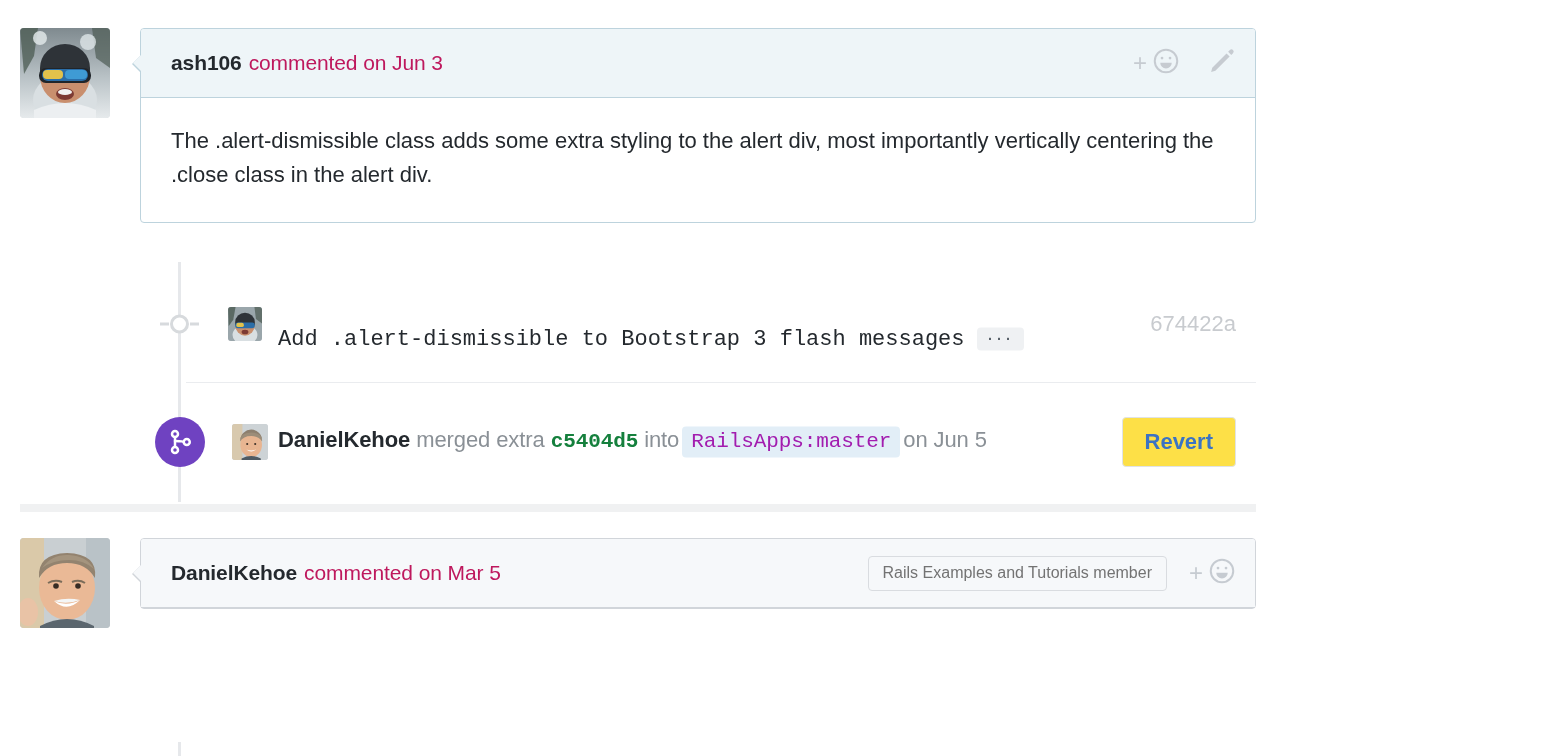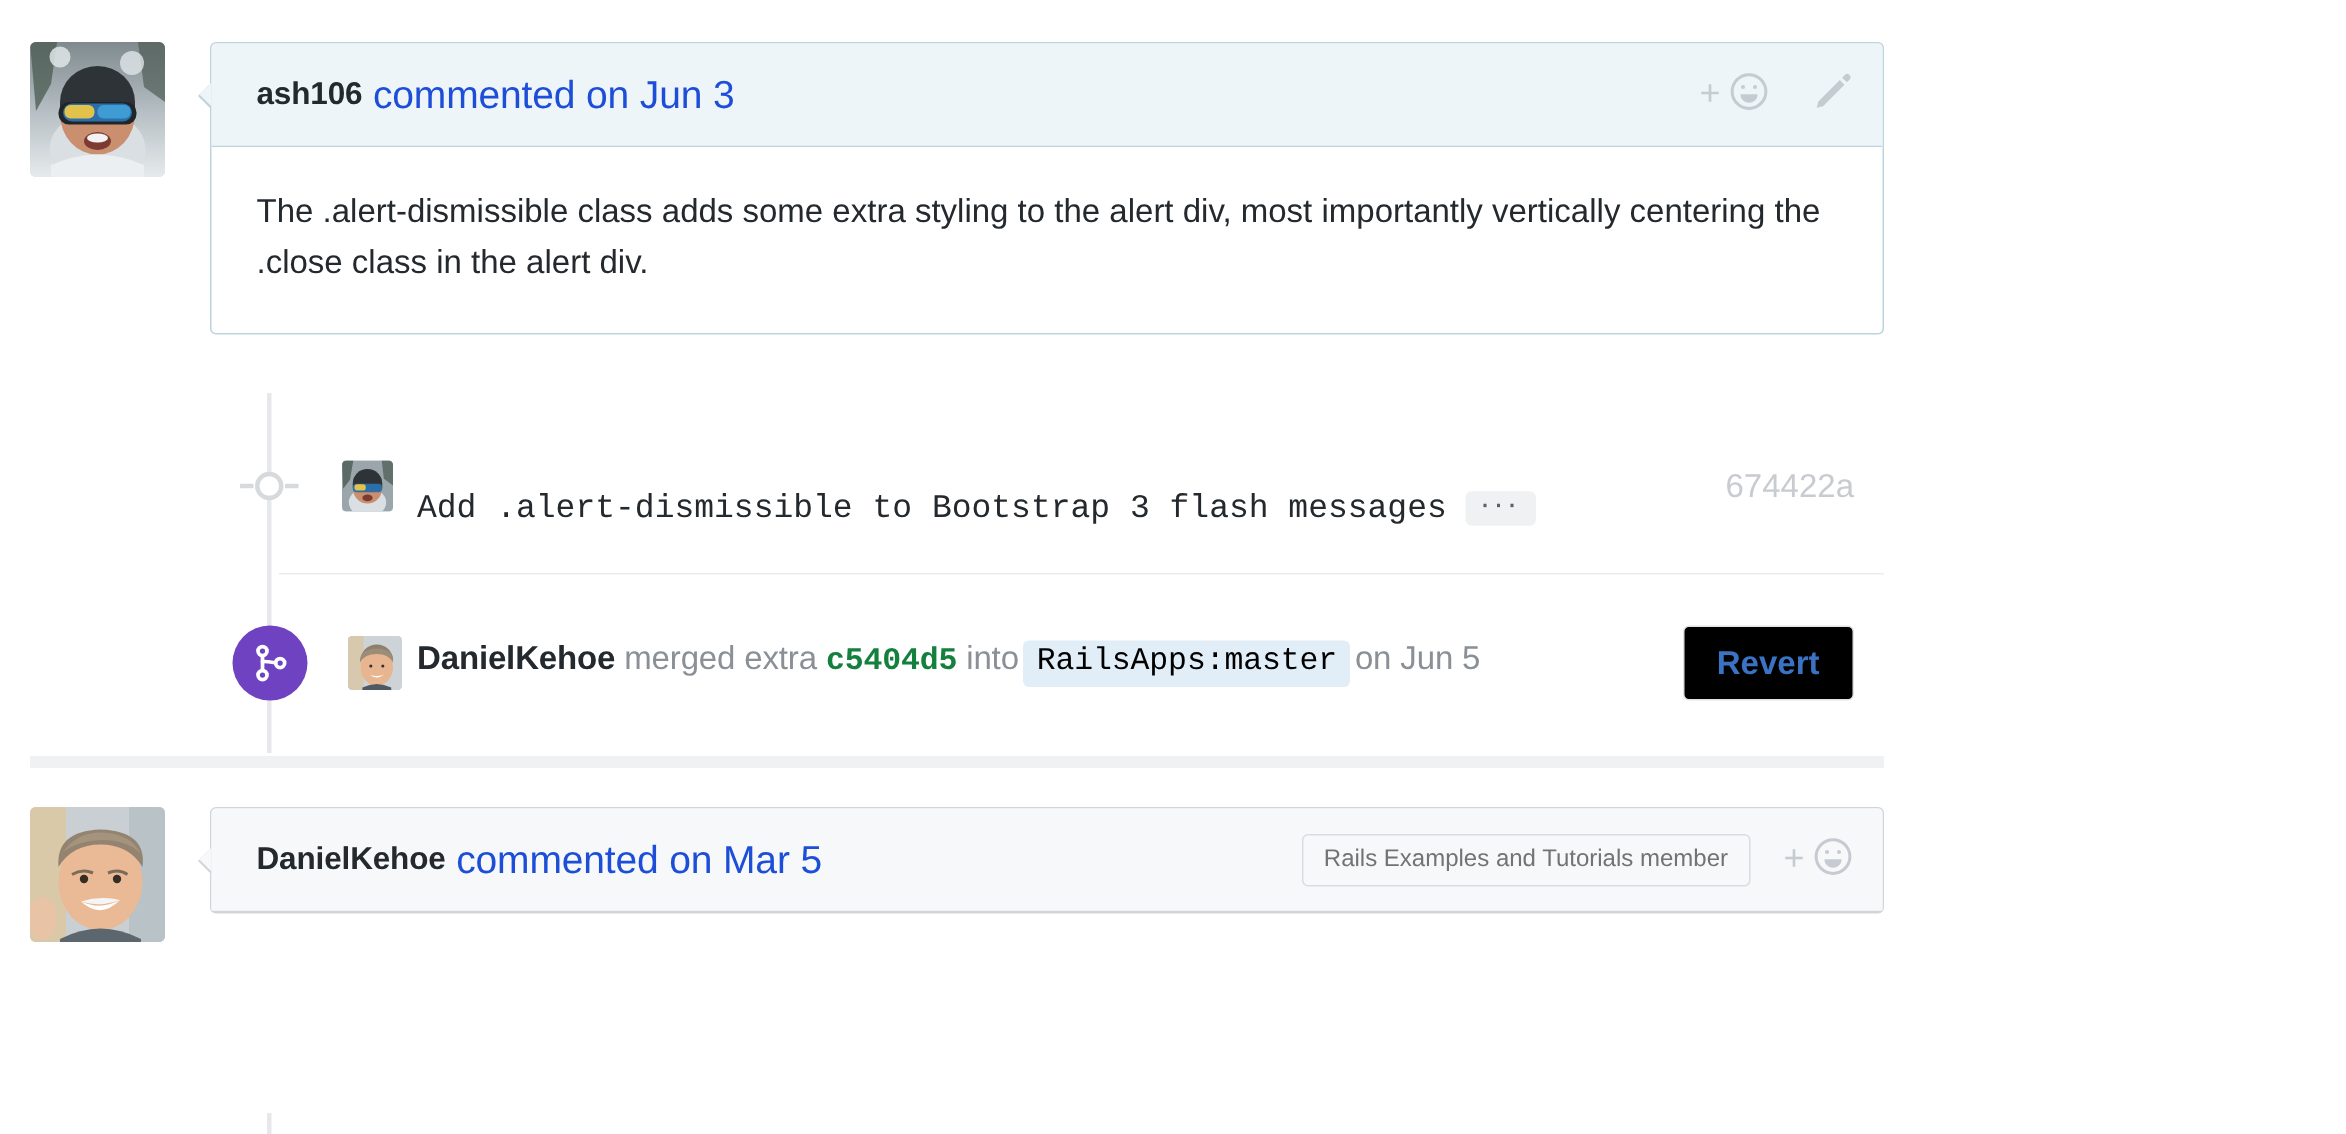--- a/index.html
+++ b/index.html
@@ -96,22 +96,22 @@
     border-bottom-color: #d1d5da;
   }
 
   .c-author {
     font-weight: bold;
     font-size: 21px;
     color: #24292e;
     letter-spacing: -0.1px;
   }
   .c-action {
-    font-size: 26px;
-    color: #1d4ed8;
+    font-size: 21px;
+    color: #be185d;
     margin-left: 7px;
     letter-spacing: -0.1px;
   }
 
   .hd-spacer { flex: 1 1 auto; }
 
   .member-badge {
     border: 1px solid #d9dce0;
     border-radius: 4px;
     padding: 8px 14px 9px;
@@ -269,36 +269,36 @@
   .merge-text .who { font-weight: bold; color: #24292e; }
   .merge-text .sha {
     font-family: "Liberation Mono", monospace;
     font-weight: bold;
     color: #15803d;
     font-size: 21px;
   }
   .branch-chip {
     display: inline-block;
     background: #e2eef7;
-    color: #000000;
+    color: #a21caf;
     border-radius: 4px;
     padding: 3px 9px 5px;
     font-family: "Liberation Mono", monospace;
     font-size: 21px;
     margin: 0 3px;
   }
 
   .revert-btn {
     position: absolute;
     right: 20px;
     top: 50%;
     transform: translateY(-50%);
     border: 1px solid #e0e3e6;
     border-radius: 4px;
-    background: #000000;
+    background: #fde047;
     color: #3b73c4;
     font-weight: bold;
     font-size: 22px;
     padding: 13px 22px;
     line-height: 1;
     font-family: "Liberation Sans", sans-serif;
     text-align: right;
   }
 
   

